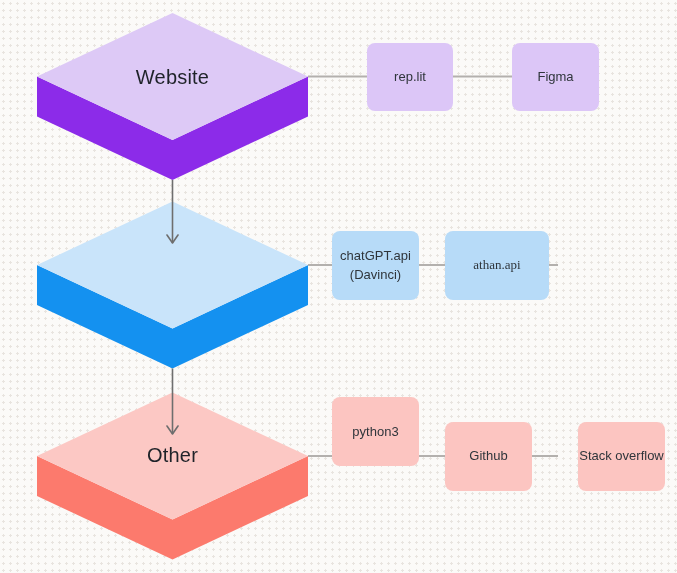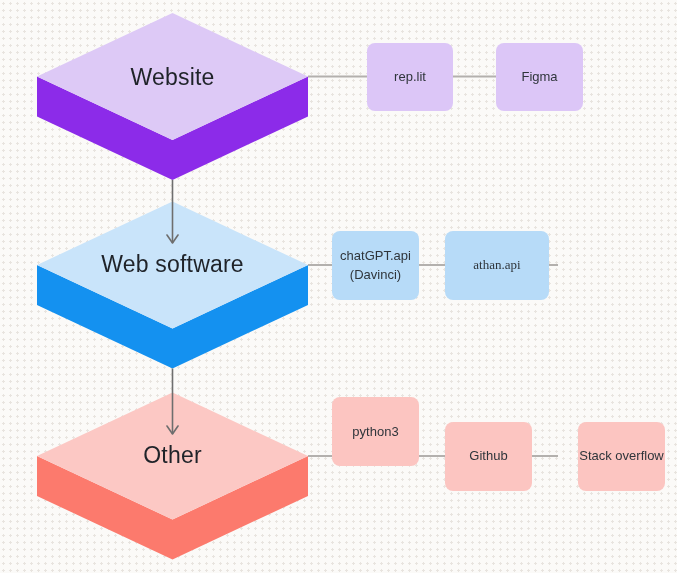--- a/index.html
+++ b/index.html
@@ -17,21 +17,21 @@
     background-size: 7px 7px;
   }
   .diagram-svg {
     position: absolute;
     left: 0; top: 0;
     width: 677px; height: 573px;
   }
   .node-label {
     position: absolute;
     transform: translate(-50%, -50%);
-    font-size: 23px;
+    font-size: 20px;
     font-weight: 500;
     color: #1f2329;
     letter-spacing: 0.2px;
     white-space: pre;
   }
   .box {
     position: absolute;
     border-radius: 8px;
     display: flex;
     align-items: center;
@@ -88,27 +88,26 @@
       <line x1="532" y1="456" x2="558" y2="456"></line>
     </g>
 
     <g class="arrow-line" fill="none" stroke="#6e6e6e">
       <line x1="172.5" y1="180" x2="172.5" y2="243" marker-end="url(#arrowhead)"></line>
       <line x1="172.5" y1="368.5" x2="172.5" y2="434" marker-end="url(#arrowhead)"></line>
     </g>
   </svg>
 
   <div class="node-label" style="left:172.5px; top:76.5px;">Website</div>
-  <div class="node-label" style="left:172.5px; top:264px;">Web software</div>
   <div class="node-label" style="left:172.5px; top:455px;">Other</div>
 
   <div class="box box-purple" style="left:367px; top:42.5px; width:86px; height:68px;">
     <span class="box-label">rep.lit</span>
   </div>
-  <div class="box box-purple" style="left:496px; top:42.5px; width:87px; height:68px;">
+  <div class="box box-purple" style="left:512px; top:42.5px; width:87px; height:68px;">
     <span class="box-label">Figma</span>
   </div>
 
   <div class="box box-blue" style="left:332px; top:230.5px; width:87px; height:69px;">
     <span class="box-label">chatGPT.api
 (Davinci)</span>
   </div>
   <div class="box box-blue" style="left:445px; top:230.5px; width:104px; height:69px;font-family:Liberation Serif, serif;">
     <span class="box-label">athan.api</span>
   </div>

